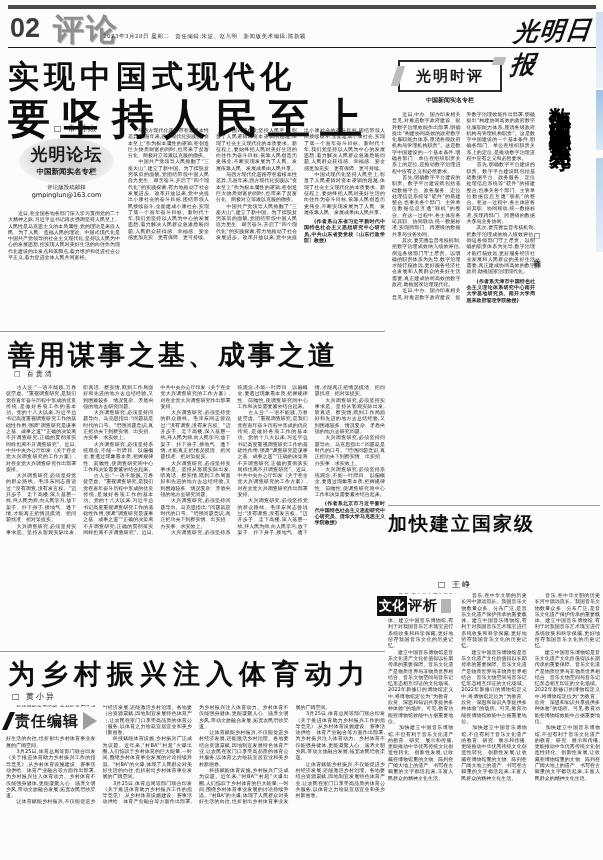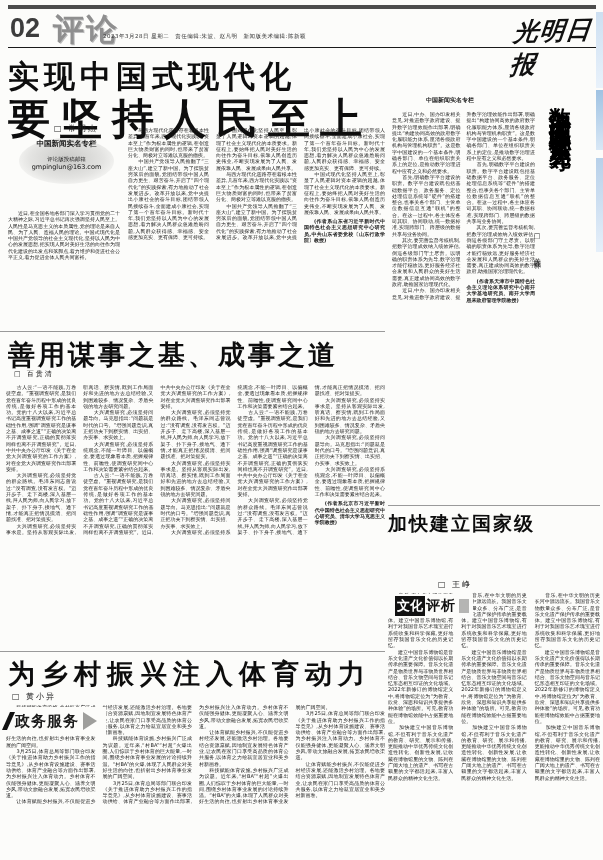--- a/index.html
+++ b/index.html
@@ -52,21 +52,21 @@
   .div-a3 { left:0; top:331px; width:385px; }
   .a3-title { position:absolute; left:8px; top:337px; font-size:27px; letter-spacing:3px;font-family:Liberation Serif, serif; }
   .a3-author { left:14px; top:369px; font-size:7px; }
   .a3-cols { position:absolute; left:6px; top:384px; width:379px; height:260px; column-count:5; column-gap:7px; }
   
   .div-a4 { left:388px; top:505px; width:212px; }
   .a4-t1 { position:absolute; left:388px; top:511px; font-size:19px; letter-spacing:2px; }
   .a4-t2 { position:absolute; left:388px; top:544px; font-size:27px; letter-spacing:2px; }
   .a4-author { left:390px; top:579px;padding-left:48px; }
   .a4-cols { position:absolute; left:388px; top:592px; width:212px; height:264px; column-count:3; column-gap:8px; }
-  .a4-label { position:absolute; left:387px; top:594px; height:24px; padding:2px 4px 2px 8px; background:#fcfcfa; display:flex; align-items:center; z-index:2; }
+  .a4-label { position:absolute; left:369px; top:594px; height:24px; padding:2px 4px 2px 8px; background:#fcfcfa; display:flex; align-items:center; z-index:2; }
   .a4-label .lb1 { background:#111; color:#fff; font-size:13px; font-weight:bold; padding:1px 2px; }
   .a4-label .lb2 { color:#111; font-size:14px; font-weight:bold; letter-spacing:1px; margin-left:1px; }
   .a4-label .lb3 { width:10px; height:14px; background:#b5b5b3; margin-left:3px; }
   
   .div-a5 { left:0; top:651px; width:385px; }
   .a5-title { position:absolute; left:8px; top:656px; font-size:27px; letter-spacing:6px; }
   .a5-author { left:12px; top:691px; }
   .a5-cols { position:absolute; left:6px; top:704px; width:379px; height:152px; column-count:4; column-gap:7px; }
   .a5-label { position:absolute; left:6px; top:707px; width:100px; height:28px; background:#fcfcfa; display:flex; align-items:center; z-index:2; }
   .a5-label .sl { width:5px; height:18px; background:#111; transform:skewX(-24deg); margin-right:4px; }
@@ -88,34 +88,40 @@
   <div class="strip s1"></div>
   <div class="strip s2"></div>
   <div class="strip s3"></div>
 
   <h1 class="a1-t1">实现中国式现代化</h1>
   <h1 class="a1-t2">要坚持人民至上</h1>
   <div class="author a1-author">□ 常明杰</div>
 
   <div class="forum-box">
     <div class="blob"></div>
+    <div class="forum-title">光明论坛</div>
     <div class="forum-sub">中国新闻实名专栏</div>
     <div class="forum-n1">评论版投稿邮箱</div>
     <div class="forum-n2">gmpinglun@163.com</div>
   </div>
 
   <div class="colbody a1-intro">　　近日,在全国各地各部门深入学习贯彻党的二十大精神之际,习近平总书记再次强调坚持人民至上。人民性是马克思主义的本质属性,党的理论是来自人民、为了人民、造福人民的理论。中国式现代化是中国共产党领导的社会主义现代化,坚持以人民为中心的发展思想,把实现人民对美好生活的向往作为现代化建设的出发点和落脚点,着力维护和促进社会公平正义,着力促进全体人民共同富裕。</div>
   <div class="colbody a1-cols"><span>　　与西方现代化道路存在着根本性差异,几百年来,西方现代化实践以“资本至上”作为根本属性的逻辑,在创造巨大物质财富的同时,也带来了贫富分化、两极对立等难以克服的痼疾。
 　　中国共产党领导人民推翻了“三座大山”,建立了新中国。为了摆脱贫穷落后的面貌,党团结带领中国人民自力更生、艰苦奋斗,开启了“四个现代化”的实践探索,有力地推动了社会发展进步。改革开放以来,党中央提出小康社会的奋斗目标,团结带领人民接续奋斗,全面建成小康社会,实现了第一个百年奋斗目标。新时代十年,我们党坚持以人民为中心的发展思想,着力解决人民群众急难愁盼问题,人民群众获得感、幸福感、安全感更加充实、更有保障、更可持续。
 　　中国式现代化坚持人民至上,彰显了人民逻辑对资本逻辑的超越,体现了社会主义现代化的本质要求。新征程上,要始终把人民对美好生活的向往作为奋斗目标,依靠人民创造历史伟业,不断实现发展为了人民、发展依靠人民、发展成果由人民共享。
 　　与西方现代化道路存在着根本性差异,几百年来,西方现代化实践以“资本至上”作为根本属性的逻辑,在创造巨大物质财富的同时,也带来了贫富分化、两极对立等难以克服的痼疾。
 　　中国共产党领导人民推翻了“三座大山”,建立了新中国。为了摆脱贫穷落后的面貌,党团结带领中国人民自力更生、艰苦奋斗,开启了“四个现代化”的实践探索,有力地推动了社会发展进步。改革开放以来,党中央提出小康社会的奋斗目标,团结带领人民接续奋斗,全面建成小康社会,实现了第一个百年奋斗目标。新时代十年,我们党坚持以人民为中心的发展思想,着力解决人民群众急难愁盼问题,人民群众获得感、幸福感、安全感更加充实、更有保障、更可持续。
 　　中国式现代化坚持人民至上,彰显了人民逻辑对资本逻辑的超越,体现了社会主义现代化的本质要求。新征程上,要始终把人民对美好生活的向往作为奋斗目标,依靠人民创造历史伟业,不断实现发展为了人民、发展依靠人民、发展成果由人民共享。
 </span><span class="endnote">(作者系山东省习近平新时代中国特色社会主义思想研究中心研究员,中共山东省委党校〔山东行政学院〕教授)</span></div>
 
+  <div class="sp-box">
+    <div class="slash"></div>
+    <div class="fold"></div>
+    <div class="sp-title">光明时评</div>
+  </div>
   <div class="sp-sub">中国新闻实名专栏</div>
   <div class="colbody a2-cols"><span>　　近日,中办、国办印发相关意见,对推进数字政府建设、提升数字治理效能作出部署,明确提出“构建协同高效的政府数字化履职能力体系,厘清各级政府机构与管理机构职责”。这是数字中国建设的一个基本条件,明确各部门、单位在组织职责关系上的定位,是推动数字治理进程中应有之义和必然要求。
 　　首先,明确数字平台建设的职责。数字平台建设既包括基础数据平台、政务服务、定位处理信息系统等“硬件”的搭建整合,也事关各个部门、主管单位数据信息互通“联机”的整合。在这一过程中,各主体应各司其职、协同联动,统一数据标准,实现跨部门、跨层级的数据共享与业务协同。
 　　其次,要完善监督考核机制,把数字治理成效纳入绩效评估,倒逼各级部门守土尽责。以明确的职责体系为先导,数字治理才能行稳致远,更好服务经济社会发展和人民群众的美好生活需要,真正建成协同高效的数字政府,助推国家治理现代化。
 　　近日,中办、国办印发相关意见,对推进数字政府建设、提升数字治理效能作出部署,明确提出“构建协同高效的政府数字化履职能力体系,厘清各级政府机构与管理机构职责”。这是数字中国建设的一个基本条件,明确各部门、单位在组织职责关系上的定位,是推动数字治理进程中应有之义和必然要求。
 　　首先,明确数字平台建设的职责。数字平台建设既包括基础数据平台、政务服务、定位处理信息系统等“硬件”的搭建整合,也事关各个部门、主管单位数据信息互通“联机”的整合。在这一过程中,各主体应各司其职、协同联动,统一数据标准,实现跨部门、跨层级的数据共享与业务协同。
 　　其次,要完善监督考核机制,把数字治理成效纳入绩效评估,倒逼各级部门守土尽责。以明确的职责体系为先导,数字治理才能行稳致远,更好服务经济社会发展和人民群众的美好生活需要,真正建成协同高效的数字政府,助推国家治理现代化。
 </span><span class="endnote">(作者系天津市中国特色社会主义理论体系研究中心南开大学基地研究员、南开大学周恩来政府管理学院教授)</span></div>
   <div class="a2-vauthor">□ 关晓林</div>
   <div class="a2-vtitle">数字治理应以明确职责体系为先导</div>
@@ -157,21 +163,21 @@
 　　音乐,在中华文明的历史长河中源远流长。我国音乐文物数量众多、分布广泛,是音乐文化遗产保护传承的重要载体。建立中国音乐博物馆,有利于对我国音乐艺术瑰宝进行系统收集和科学保藏,更好地留存我国音乐文化的历史记忆。
 　　建立中国音乐博物馆是音乐文化遗产文化价值得以长期传承的重要保障。音乐文化遗产是物质世界与非物质世界相结合、音乐文物空间与音乐记忆形态相互印证的文化场域。2022年新修订的博物馆定义中,将博物馆定位为“为教育、欣赏、深思和知识共享提供多种体验”的场所。可见,教育功能在博物馆效能中占据重要地位。
 　　加快建立中国音乐博物馆,不但有利于音乐文化遗产的教育、研究、展示和传播,更能推动中华优秀传统文化创造性转化、创新性发展,让收藏在博物馆里的文物、陈列在广阔大地上的遗产、书写在古籍里的文字都活起来,丰富人民群众的精神文化生活。
 </span></div>
 
   <div class="hline div-a5"></div>
   <h2 class="a5-title">为乡村振兴注入体育动力</h2>
   <div class="author a5-author">□ 黄小异</div>
   <div class="a5-label">
     <span class="sl"></span>
-    <span class="lbt">政务服务</span>
+    <span class="lbt">责任编辑</span>
     <span class="flag"></span>
   </div>
   <div class="colbody a5-cols"><span>　　科技赋能体育设施,乡村振兴广泛成为议题。近年来,“村BA”“村超”火爆出圈,人们惊叹于乡村体育的巨大能量,一时间,围绕乡村体育事业发展的讨论持续升温。“村BA”的火爆,体现了人民群众对美好生活的向往,也折射出乡村体育事业发展的广阔空间。
 　　3月25日,体育总局等部门联合印发《关于推进体育助力乡村振兴工作的指导意见》,从乡村体育设施建设、赛事活动供给、体育产业融合等方面作出部署,为乡村振兴注入体育动力。乡村体育不仅能强身健体,更能凝聚人心、涵养文明乡风,带动文旅融合发展,拓宽农民增收渠道。
 　　让体育赋能乡村振兴,不仅能促进乡村经济发展,还能激活乡村治理。各地要结合资源禀赋,因地制宜发展特色体育产业,让农民在家门口享受高品质的体育公共服务,以体育之力绘就宜居宜业和美乡村新画卷。
 　　科技赋能体育设施,乡村振兴广泛成为议题。近年来,“村BA”“村超”火爆出圈,人们惊叹于乡村体育的巨大能量,一时间,围绕乡村体育事业发展的讨论持续升温。“村BA”的火爆,体现了人民群众对美好生活的向往,也折射出乡村体育事业发展的广阔空间。
 　　3月25日,体育总局等部门联合印发《关于推进体育助力乡村振兴工作的指导意见》,从乡村体育设施建设、赛事活动供给、体育产业融合等方面作出部署,为乡村振兴注入体育动力。乡村体育不仅能强身健体,更能凝聚人心、涵养文明乡风,带动文旅融合发展,拓宽农民增收渠道。
 　　让体育赋能乡村振兴,不仅能促进乡村经济发展,还能激活乡村治理。各地要结合资源禀赋,因地制宜发展特色体育产业,让农民在家门口享受高品质的体育公共服务,以体育之力绘就宜居宜业和美乡村新画卷。
 　　科技赋能体育设施,乡村振兴广泛成为议题。近年来,“村BA”“村超”火爆出圈,人们惊叹于乡村体育的巨大能量,一时间,围绕乡村体育事业发展的讨论持续升温。“村BA”的火爆,体现了人民群众对美好生活的向往,也折射出乡村体育事业发展的广阔空间。
 　　3月25日,体育总局等部门联合印发《关于推进体育助力乡村振兴工作的指导意见》,从乡村体育设施建设、赛事活动供给、体育产业融合等方面作出部署,为乡村振兴注入体育动力。乡村体育不仅能强身健体,更能凝聚人心、涵养文明乡风,带动文旅融合发展,拓宽农民增收渠道。

